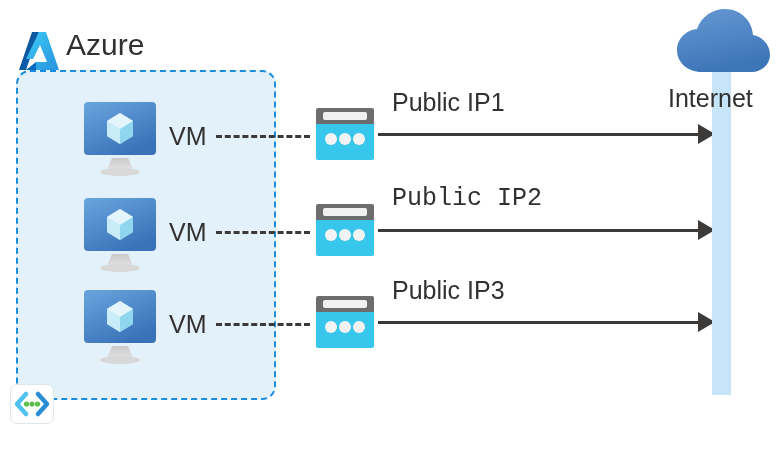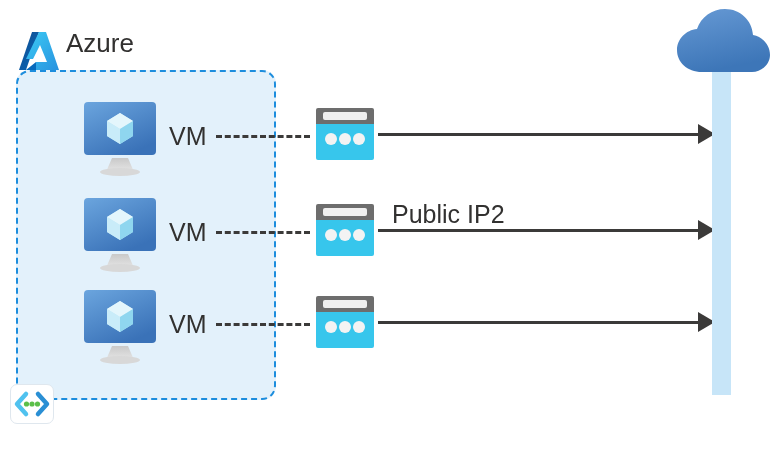--- a/index.html
+++ b/index.html
@@ -36,21 +36,21 @@
     position: absolute;
     left: 14px;
     top: 26px;
     width: 48px;
     height: 48px;
   }
   .azure-label {
     position: absolute;
     left: 66px;
     top: 28px;
-    font-size: 26px;
+    font-size: 30px;
     color: #323130;
     letter-spacing: 0px;
     white-space: nowrap;
   }
 
   
   .vnet-icon {
     position: absolute;
     left: 10px;
     top: 384px;
@@ -234,20 +234,21 @@
     <div class="pip-top">
       <div class="pip-top-bar"></div>
     </div>
     <div class="pip-body">
       <div class="pip-dot" style="left:9px;"></div>
       <div class="pip-dot" style="left:23px;"></div>
       <div class="pip-dot" style="left:37px;"></div>
     </div>
   </div>
 
+  <div class="pip-label" style="left:392px; top:88px;">Public IP1</div>
   <div class="arrow-line" style="left:378px; top:133px; width:322px;"></div>
   <div class="arrow-head" style="left:698px; top:124px;"></div>
 
   <div class="vm-icon" style="left:76px; top:196px;">
     <svg width="88" height="78" viewBox="0 0 88 78">
       <rect x="8" y="2" width="72" height="53" rx="4" fill="url(#scr1)"></rect>
       <path d="M36 58 L52 58 L58 72 L30 72 Z" fill="url(#stnd1)"></path>
       <ellipse cx="44" cy="72" rx="20" ry="4" fill="#d8d8d8"></ellipse>
       <polygon points="44,13 57,21 57,36 44,44 31,36 31,21" fill="#bfe9f7"></polygon>
       <polygon points="44,13 57,21 44,29 31,21" fill="#e4f6fc"></polygon>
@@ -263,21 +264,21 @@
     <div class="pip-top">
       <div class="pip-top-bar"></div>
     </div>
     <div class="pip-body">
       <div class="pip-dot" style="left:9px;"></div>
       <div class="pip-dot" style="left:23px;"></div>
       <div class="pip-dot" style="left:37px;"></div>
     </div>
   </div>
 
-  <div class="pip-label" style="left:392px; top:200px;">Public IP2</div>
+  <div class="pip-label" style="left:392px; top:184px;font-family:Liberation Mono, monospace;">Public IP2</div>
   <div class="arrow-line" style="left:378px; top:229px; width:322px;"></div>
   <div class="arrow-head" style="left:698px; top:220px;"></div>
 
   <div class="vm-icon" style="left:76px; top:288px;">
     <svg width="88" height="78" viewBox="0 0 88 78">
       <rect x="8" y="2" width="72" height="53" rx="4" fill="url(#scr1)"></rect>
       <path d="M36 58 L52 58 L58 72 L30 72 Z" fill="url(#stnd1)"></path>
       <ellipse cx="44" cy="72" rx="20" ry="4" fill="#d8d8d8"></ellipse>
       <polygon points="44,13 57,21 57,36 44,44 31,36 31,21" fill="#bfe9f7"></polygon>
       <polygon points="44,13 57,21 44,29 31,21" fill="#e4f6fc"></polygon>
@@ -293,36 +294,38 @@
     <div class="pip-top">
       <div class="pip-top-bar"></div>
     </div>
     <div class="pip-body">
       <div class="pip-dot" style="left:9px;"></div>
       <div class="pip-dot" style="left:23px;"></div>
       <div class="pip-dot" style="left:37px;"></div>
     </div>
   </div>
 
+  <div class="pip-label" style="left:392px; top:276px;">Public IP3</div>
   <div class="arrow-line" style="left:378px; top:321px; width:322px;"></div>
   <div class="arrow-head" style="left:698px; top:312px;"></div>
 
   <div class="net-bar"></div>
   <div class="cloud-icon">
     <svg width="94" height="68" viewBox="0 0 94 68">
       <defs>
         <linearGradient id="cloudGrad" x1="0" y1="0" x2="0.3" y2="1">
           <stop offset="0%" stop-color="#6699d4"></stop>
           <stop offset="100%" stop-color="#3d76b8"></stop>
         </linearGradient>
       </defs>
       <path d="M26 64 C11 64 1 54 1 42 C1 31 10 22 21 21 C25 9 36 1 49 1
                C64 1 76 12 77 27 C87 29 94 37 94 47 C94 56 86 64 76 64 Z" fill="url(#cloudGrad)"></path>
     </svg>
   </div>
+  <div class="internet-label">Internet</div>
 
   <div class="vnet-icon">
     <svg width="42" height="38" viewBox="0 0 42 38">
       <polyline points="15,9 6,19 15,29" fill="none" stroke="#50c2ef" stroke-width="4.5" stroke-linecap="round" stroke-linejoin="round"></polyline>
       <polyline points="27,9 36,19 27,29" fill="none" stroke="#2a8fd4" stroke-width="4.5" stroke-linecap="round" stroke-linejoin="round"></polyline>
       <circle cx="15.5" cy="19" r="2.6" fill="#5bbf4a"></circle>
       <circle cx="21" cy="19" r="2.6" fill="#5bbf4a"></circle>
       <circle cx="26.5" cy="19" r="2.6" fill="#5bbf4a"></circle>
     </svg>
   </div>

